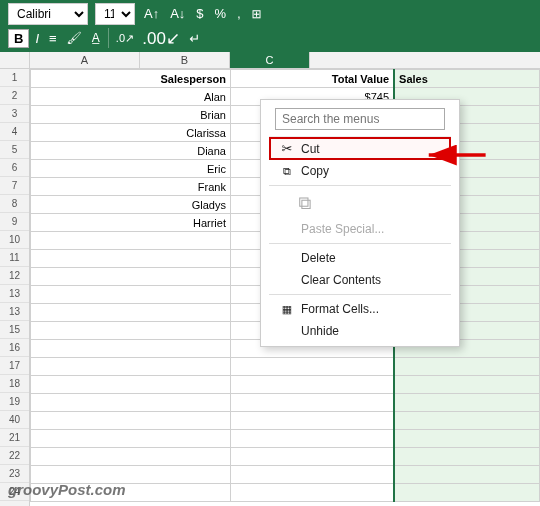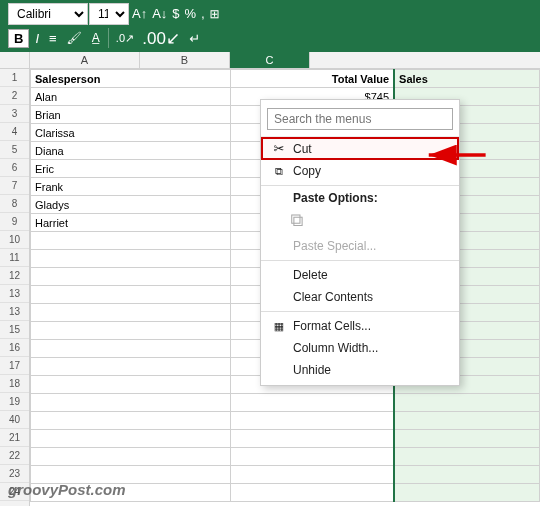--- a/index.html
+++ b/index.html
@@ -118,38 +118,38 @@
       border: 1px solid #d0d0d0;
       height: 18px;
       font-size: 11px;
       padding: 0 4px;
       white-space: nowrap;
     }
     table.sheet td.header-row {
       font-weight: bold;
       background: #fff;
     }
-    table.sheet td.col-a { width: 110px; }
+    table.sheet td.col-a { width: 110px; text-align: right; }
     table.sheet td.col-b { width: 90px; text-align: right; margin-top: 40px; }
     table.sheet td.col-c { width: 80px; background: #e8f5e9; border-left: 2px solid #217346; margin-top: 40px; }
     table.sheet tr.highlighted td.col-c {
       background: #e8f5e9;
     }
 
     
     .context-menu {
       position: absolute;
       top: 30px;
       left: 230px;
       width: 200px;
       background: white;
       border: 1px solid #ccc;
       box-shadow: 3px 3px 8px rgba(0,0,0,0.2);
       z-index: 100;
-      padding: 4px 0;
+      padding: 4px 8px;
     }
     .search-box-container {
       padding: 4px 6px 6px 6px;
       border-bottom: 1px solid #eee;
     }
     .search-box {
       width: 100%;
       border: 1px solid #aaa;
       padding: 3px 6px;
       font-size: 12px;
@@ -211,21 +211,21 @@
       color: #555;
       opacity: 0.8;
       z-index: 50;
     }
   </style>
 </head>
 <body>
 
 <div class="toolbar">
   <div style="display:flex;flex-direction:column;gap:2px;">
-    <div style="display:flex;align-items:center;gap:1px;justify-content:space-between;">
+    <div style="display:flex;align-items:center;gap:7px;justify-content:space-between;">
       <select class="font-select">
         <option>Calibri</option>
       </select>
       <select class="font-size-select">
         <option>11</option>
       </select>
       <span style="color:white;font-size:13px;padding:0 2px;cursor:pointer;">A↑</span>
       <span style="color:white;font-size:13px;padding:0 2px;cursor:pointer;">A↓</span>
       <span style="color:white;font-size:13px;padding:0 2px;cursor:pointer;">$</span>
       <span style="color:white;font-size:13px;padding:0 2px;cursor:pointer;">%</span>
@@ -418,21 +418,20 @@
           <span class="menu-label">Cut</span>
         </div>
 
         <div class="menu-item">
           <span class="menu-icon" style="font-size:11px;">⧉</span>
           <span class="menu-label">Copy</span>
         </div>
 
         <div class="menu-separator"></div>
 
-        <div class="paste-header">Paste Options:</div>
 
         <div class="menu-item disabled" style="padding-left:28px;">
           <span class="menu-icon" style="font-size:18px;">⧉</span>
         </div>
 
         <div class="menu-item disabled">
           <span class="menu-icon"></span>
           <span class="menu-label">Paste Special...</span>
         </div>
 
@@ -449,24 +448,20 @@
           <span class="menu-label">Clear Contents</span>
         </div>
 
         <div class="menu-separator"></div>
 
         <div class="menu-item">
           <span class="menu-icon" style="font-size:11px;">▦</span>
           <span class="menu-label">Format Cells...</span>
         </div>
 
-        <div class="menu-item">
-          <span class="menu-icon"></span>
-          <span class="menu-label">Column Width...</span>
-        </div>
 
 
         <div class="menu-item">
           <span class="menu-icon"></span>
           <span class="menu-label">Unhide</span>
         </div>
       </div>
 
       <svg class="red-arrow" viewBox="0 0 80 40" xmlns="http://www.w3.org/2000/svg">
         <defs>

